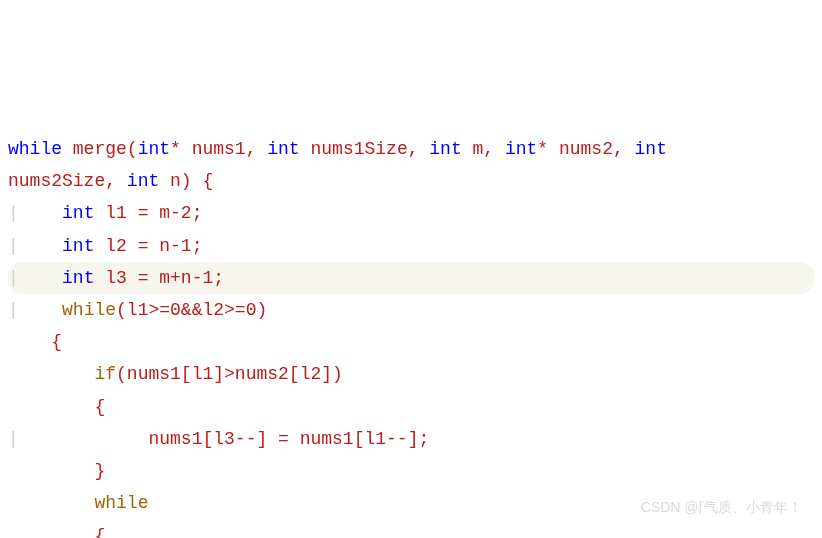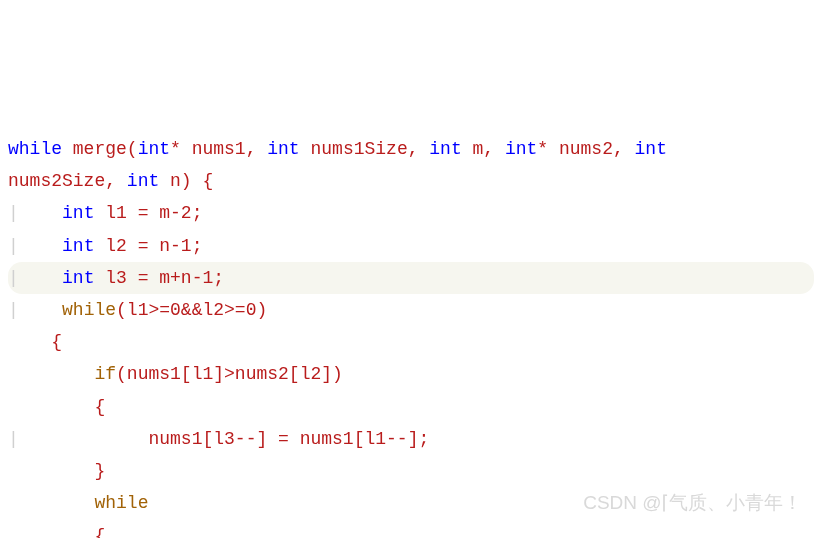--- a/index.html
+++ b/index.html
@@ -17,21 +17,21 @@
 .kw-type { color: #0000ff; }
 .kw-ctrl { color: #a16207; font-family: Liberation Mono, monospace; }
 .txt { color: #b91c1c; }
 .highlight { background: #f6f6ef; display: inline-block; width: 100%; border-radius: 14px; }
 .guide { color: #d0d0d0; }
 .watermark {
   position: absolute;
   right: 20px;
   bottom: 18px;
   color: #d9d9d9;
-  font-size: 19px;
+  font-size: 14px;
   font-family: sans-serif;
   pointer-events: none;
 }
 </style>
 </head>
 <body>
 
 
 
 <div><span><span class="kw-type">while</span><span class="txt"> merge(</span><span class="kw-type">int</span><span class="txt">* nums1, </span><span class="kw-type">int</span><span class="txt"> nums1Size, </span><span class="kw-type">int</span><span class="txt"> m, </span><span class="kw-type">int</span><span class="txt">* nums2, </span><span class="kw-type">int</span></span>

